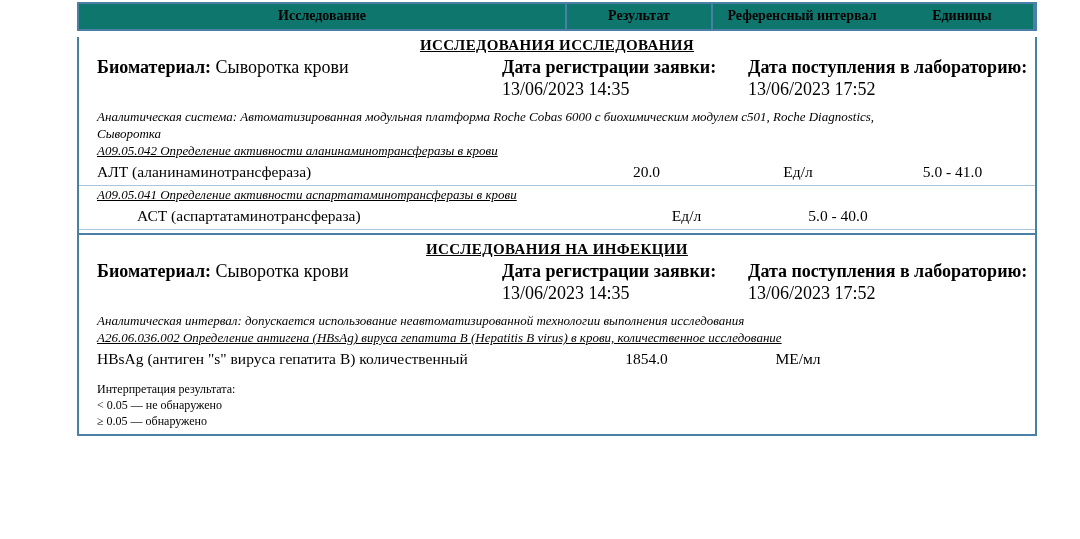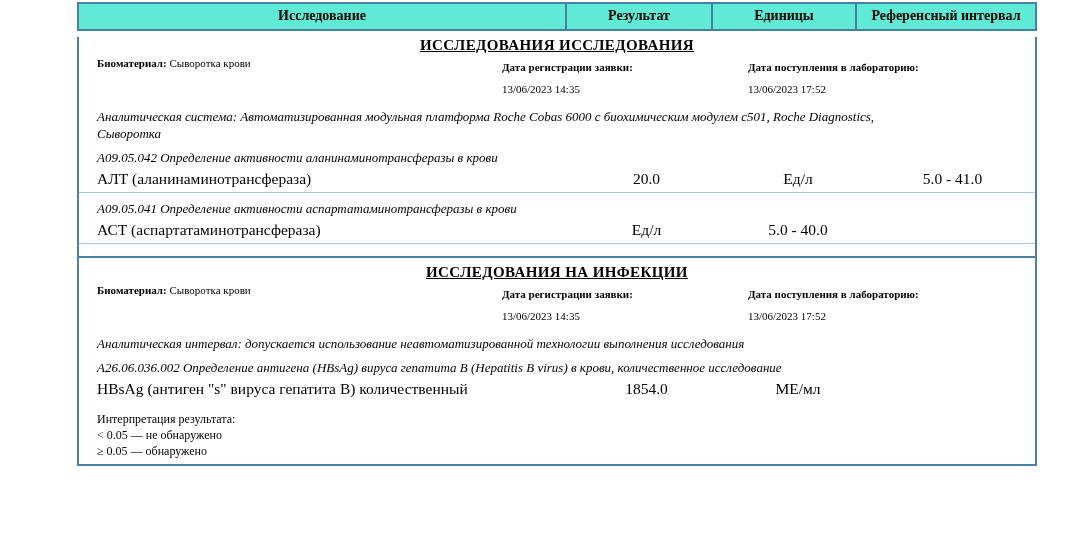--- a/index.html
+++ b/index.html
@@ -9,21 +9,21 @@
   *{box-sizing:border-box;}
   html,body{margin:0;padding:0;}
   body{
     width:1080px;height:539px;background:#ffffff;color:#000;
     font-family:"Liberation Serif","DejaVu Serif",serif;
     position:relative;overflow:hidden;
   }
   .table-wrap{position:absolute;left:77px;top:2px;width:960px;}
 
   
-  .header-row{display:flex;border:2px solid var(--border-dark);background:#5eead4;}
+  .header-row{display:flex;border:2px solid var(--border-dark);background:#0f766e;}
   .header-cell{
     border-right:2px solid var(--border-dark);
     text-align:center;font-weight:bold;font-size:14px;
     padding:4px 2px 5px 2px;
   }
   .hc-1{width:488px;}
   .hc-2{width:146px;}
   .hc-3{width:144px;}
   .hc-4{flex:1;border-right:none;}
 
@@ -33,58 +33,58 @@
     border-right:2px solid var(--border-dark);
     border-bottom:2px solid var(--border-dark);
   }
   .section-1{border-bottom:2px solid var(--border-dark);padding-bottom:0;}
 
   .section-title{
     text-align:center;font-weight:bold;font-size:15px;
     text-decoration:underline;letter-spacing:0.4px;
     margin:6px 0 3px 0;
   }
-  .meta-row{display:flex;padding-left:18px;margin-top:3px;font-size:11px;}
+  .meta-row{display:flex;padding-left:18px;margin-top:3px;font-size:18px;}
   .meta-bio{width:405px;}
   .meta-reg{width:246px;}
   .meta-lab{flex:1;}
   .meta-label{font-weight:bold;line-height:21px;}
   .meta-label-inline{font-weight:bold;}
   .meta-value{line-height:22px;}
 
   .note,.code-note{
     font-style:italic;font-size:13px;line-height:17px;
     padding-left:18px;padding-right:9px;
   }
   .note{margin-top:8px;}
-  .code-note{margin-top:7px;}
+  .code-note{text-decoration:underline;}
 
   .test-row{
     display:grid;grid-template-columns:488px 159px 144px 1fr;
     font-size:15.5px;line-height:20px;
     padding:2px 0 3px 0;margin-top:1px;
   }
   .test-row .cell-name{padding-left:18px;}
   .test-row .cell-center{text-align:center;}
   .row-sep{border-bottom:1px solid var(--border-light);}
-  .row-sep-gap{margin-bottom:12px;}
+  .row-sep-gap{margin-bottom:3px;padding-left:40px;}
 
   .interp{margin:10px 0 5px 18px;font-size:12px;line-height:15px;}
   .interp-line{margin-top:1px;}
 </style>
 </head>
 <body>
 
 <div class="table-wrap">
 
   <div class="header-row">
     <div class="header-cell hc-1">Исследование</div>
     <div class="header-cell hc-2">Результат</div>
+    <div class="header-cell hc-4">Референсный интервал</div>
     <div class="header-cell hc-3">Единицы</div>
-    <div class="header-cell hc-4">Референсный интервал</div>
   </div>
 
   <div class="table-body">
 
     <div class="section-1">
       <div class="section-title">ИССЛЕДОВАНИЯ ИССЛЕДОВАНИЯ</div>
 
       <div class="meta-row">
         <div class="meta-bio">
           <span class="meta-label-inline">Биоматериал:</span><span> Сыворотка крови</span>

